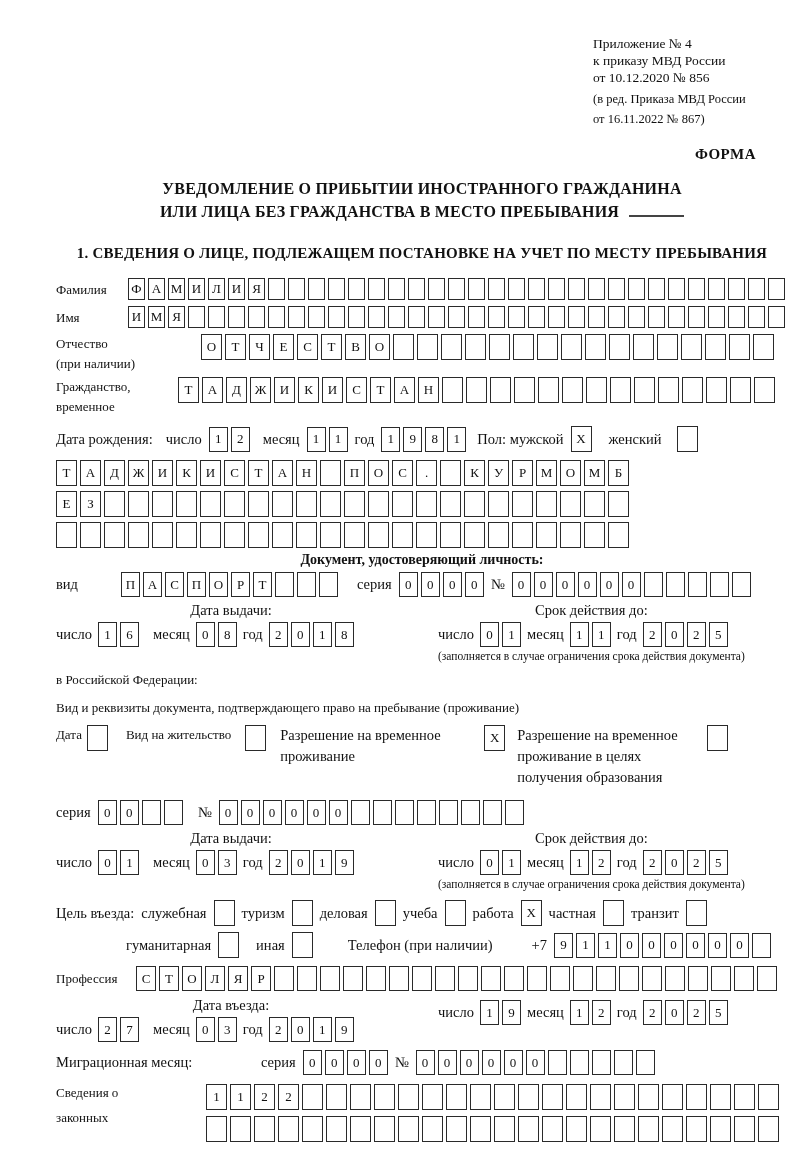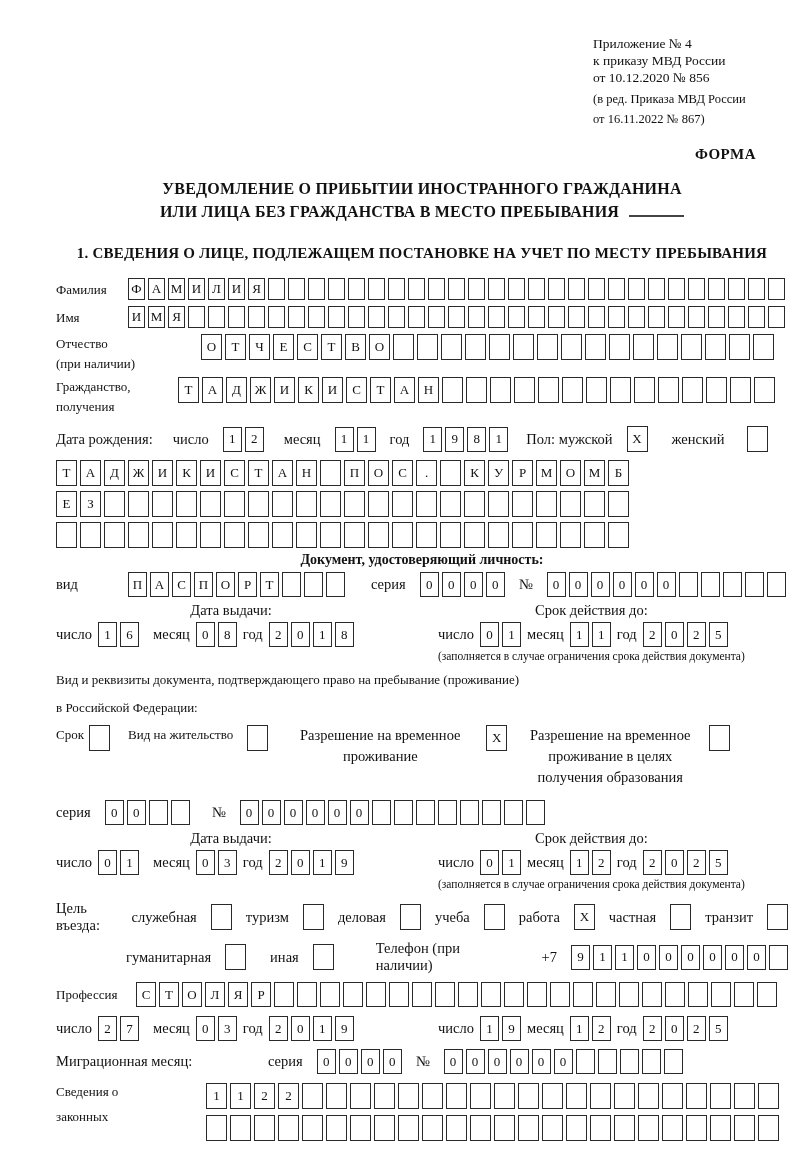--- a/index.html
+++ b/index.html
@@ -25,28 +25,28 @@
   .box{
     box-sizing:border-box;border:1.6px solid #2a2a2a;background:#fff;
     display:inline-flex;align-items:center;justify-content:center;
     font-size:13px;color:#111;flex:0 0 auto;
   }
   .bxs{display:flex;gap:3px;flex-wrap:nowrap;}  .bxs .box{width:17px;height:22px;}
   .bxm{display:flex;gap:3px;}                    .bxm .box{width:21px;height:26px;}
   .bxd{display:flex;gap:3px;}                    .bxd .box{width:19px;height:25px;}
   .bxp{display:flex;gap:3px;}                    .bxp .box{width:20px;height:25px;}
   .cb{display:flex;}                             .cb .box{width:21px;height:26px;}
-  .inline{display:flex;align-items:center;gap:14px;font-size:14.5px;}
+  .inline{display:flex;align-items:center;gap:7px;font-size:14.5px;}
   .colgap{display:flex;flex-direction:column;gap:5px;}
   .dates{display:flex;margin-top:5px;}
   .dg{display:flex;flex-direction:column;}
   .dg-h{text-align:center;font-size:14.5px;}
   .dg-r{display:flex;align-items:center;gap:6px;font-size:14.5px;margin-top:3px;}
   .dg-note{font-size:11.5px;margin-top:3px;text-align:right;}
-  .centered-opt{text-align:center;font-size:14.5px;line-height:1.45;}
+  .centered-opt{font-size:14.5px;line-height:1.45;}
   .mt4{margin-top:4px}.mt6{margin-top:6px}.mt8{margin-top:8px}.mt10{margin-top:10px}
   .mt12{margin-top:12px}.mt16{margin-top:16px}
 </style>
 </head>
 <body>
 
 <div class="page">
 
   <div class="hnote">
     <div>Приложение № 4</div>
@@ -174,21 +174,21 @@
         <span class="box"></span>
         <span class="box"></span>
         <span class="box"></span>
         <span class="box"></span>
       </span>
   </div>
 
   <div class="row mt4">
     <span class="lbl" style="width:122px">
       <span>Гражданство,</span><br>
-      <span>получения</span>
+      <span>временное</span>
     </span>
     <span class="bxm">
         <span class="box">Т</span>
         <span class="box">А</span>
         <span class="box">Д</span>
         <span class="box">Ж</span>
         <span class="box">И</span>
         <span class="box">К</span>
         <span class="box">И</span>
         <span class="box">С</span>
@@ -404,25 +404,25 @@
             <span class="box">2</span>
             <span class="box">0</span>
             <span class="box">2</span>
             <span class="box">5</span>
           </span>
       </div>
       <div class="dg-note">(заполняется в случае ограничения срока действия документа)</div>
     </div>
   </div>
 
+  <div class="lbl mt8">в Российской Федерации:</div>
   <div class="lbl mt8">Вид и реквизиты документа, подтверждающего право на пребывание (проживание)</div>
-  <div class="lbl mt8">в Российской Федерации:</div>
 
   <div class="row mt8">
-    <span class="lbl">Срок</span>
+    <span class="lbl">Дата</span>
     <span class="cb" style="margin-left:5px">
         <span class="box"></span>
       </span>
     <span class="lbl" style="margin-left:18px">Вид на жительство</span>
     <span class="cb" style="margin-left:14px">
         <span class="box"></span>
       </span>
     <span class="centered-opt" style="width:196px;margin-left:14px">Разрешение на временное проживание</span>
     <span class="cb" style="margin-left:8px">
         <span class="box">X</span>
@@ -594,20 +594,21 @@
         <span class="box"></span>
         <span class="box"></span>
         <span class="box"></span>
         <span class="box"></span>
         <span class="box"></span>
       </span>
   </div>
 
   <div class="dates mt6">
     <div class="dg" style="width:350px">
+      <div class="dg-h">Дата въезда:</div>
       <div class="dg-r">
         <span>число</span>
         <span class="bxd">
             <span class="box">2</span>
             <span class="box">7</span>
           </span>
         <span style="margin-left:8px">месяц</span>
         <span class="bxd">
             <span class="box">0</span>
             <span class="box">3</span>

